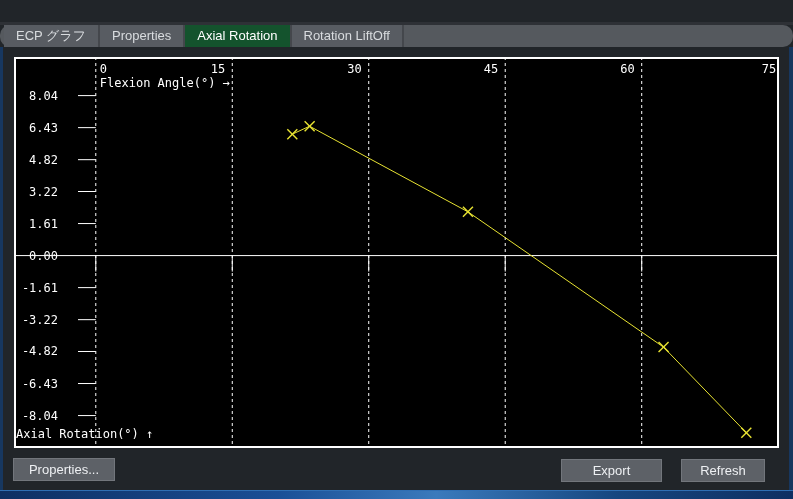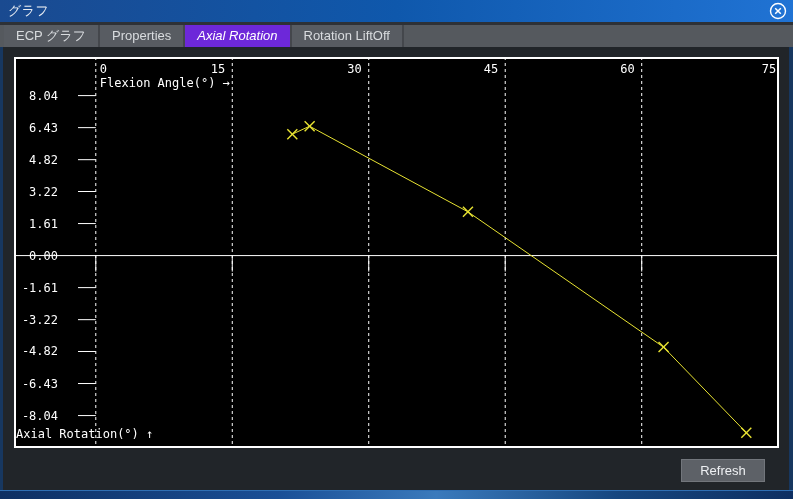--- a/index.html
+++ b/index.html
@@ -16,28 +16,28 @@
     display:flex; align-items:center;
   }
   .title-text { padding-left:8px; letter-spacing:0.5px; }
   .close-btn {
     position:absolute; right:6px; top:2px; width:18px; height:18px;
     display:flex; align-items:center; justify-content:center; cursor:default;
   }
   .gapstrip { position:absolute; left:0; top:22px; width:793px; height:3px; background:#2e3136; }
   .tabbar {
     position:absolute; left:0; top:25px; width:793px; height:22px;
-    background:#55595e; display:flex; padding-left:4px;
+    background:#55595e; display:flex; padding-left:4px;border-radius:10px;
   }
   .tab {
     height:22px; line-height:22px; padding:0 12px; font-size:13px;
     color:#d9dcdf; background:#585c62; border-right:2px solid #44474c;
     white-space:nowrap;
   }
-  .tab.selected { background:#6d28d9; color:#ffffff;font-style:italic; }
+  .tab.selected { background:#14532d; color:#ffffff; }
   .content-bg { position:absolute; left:0; top:47px; width:793px; height:443px; background:#212529; }
   .side-border-left  { position:absolute; left:0;  top:47px; width:3px; height:443px; background:#17375f; }
   .side-border-right { position:absolute; right:0; top:47px; width:4px; height:443px; background:#17375f; }
   .bottom-border {
     position:absolute; left:0; top:490px; width:793px; height:9px;
     border-top:1px solid #2f6fb4;
     background:linear-gradient(90deg,#0e2f62 0%,#1a4f96 35%,#3a7abc 55%,#16467f 78%,#0e2f62 100%);
   }
   .chart {
     position:absolute; left:14px; top:57px; width:765px; height:391px;
@@ -55,29 +55,20 @@
   }
   .btn-properties { left:13px;  top:458px; width:102px; }
   .btn-export     { left:561px; top:459px; width:101px; }
   .btn-refresh    { left:681px; top:459px; width:84px; }
 </style>
 </head>
 <body>
 
 <div class="window">
 
-  <div class="titlebar">
-    <span class="title-text">グラフ</span>
-    <span class="close-btn">
-      <svg width="18" height="18" viewBox="0 0 18 18">
-        <circle cx="9" cy="9" r="7.5" fill="none" stroke="#ffffff" stroke-width="1.4"></circle>
-        <path d="M6.2 6.2 L11.8 11.8 M11.8 6.2 L6.2 11.8" stroke="#ffffff" stroke-width="1.5" fill="none"></path>
-      </svg>
-    </span>
-  </div>
 
   <div class="gapstrip"></div>
 
   <div class="tabbar">
     <div class="tab">ECP グラフ</div>
     <div class="tab">Properties</div>
     <div class="tab selected">Axial Rotation</div>
     <div class="tab">Rotation LiftOff</div>
   </div>
 
@@ -135,19 +126,21 @@
         <line x1="448.92304947668885" y1="149.80814249363868" x2="458.92304947668885" y2="159.80814249363868" stroke="#e8e332" stroke-width="1.4"></line>
         <line x1="448.92304947668885" y1="159.80814249363868" x2="458.92304947668885" y2="149.80814249363868" stroke="#e8e332" stroke-width="1.4"></line>
         <line x1="644.5403187440533" y1="285.1160305343511" x2="654.5403187440533" y2="295.1160305343511" stroke="#e8e332" stroke-width="1.4"></line>
         <line x1="644.5403187440533" y1="295.1160305343511" x2="654.5403187440533" y2="285.1160305343511" stroke="#e8e332" stroke-width="1.4"></line>
         <line x1="727.3364652711703" y1="370.67837150127235" x2="737.3364652711703" y2="380.67837150127235" stroke="#e8e332" stroke-width="1.4"></line>
         <line x1="727.3364652711703" y1="380.67837150127235" x2="737.3364652711703" y2="370.67837150127235" stroke="#e8e332" stroke-width="1.4"></line>
         <rect x="1" y="1" width="763" height="389" fill="none" stroke="#ffffff" stroke-width="2"></rect>
       </svg>
   </div>
 
+  <button class="btn btn-properties">Properties...</button>
+  <button class="btn btn-export">Export</button>
   <button class="btn btn-refresh">Refresh</button>
 
   <div class="side-border-left"></div>
   <div class="side-border-right"></div>
   <div class="bottom-border"></div>
 
 </div>
 
 </body></html>

